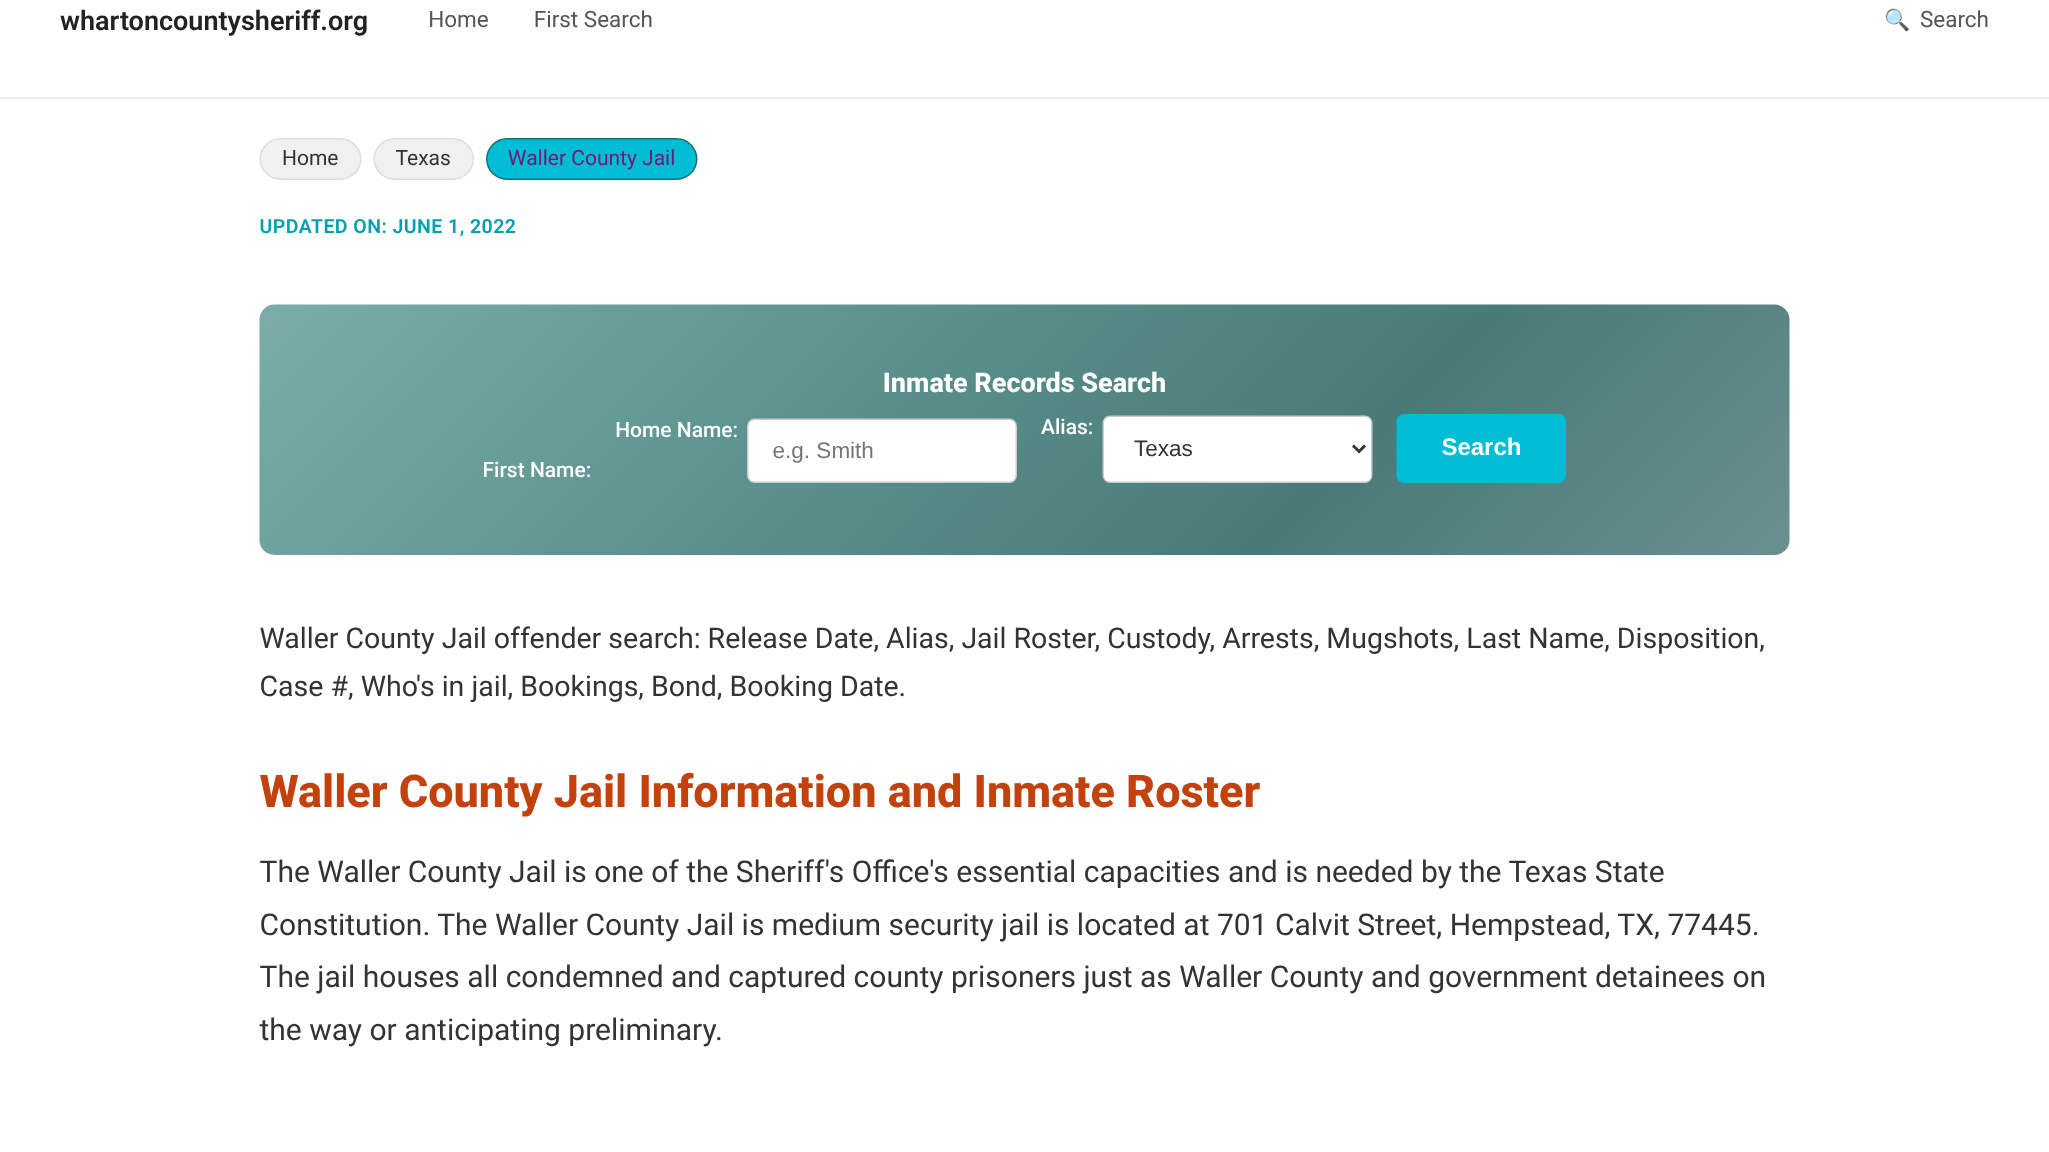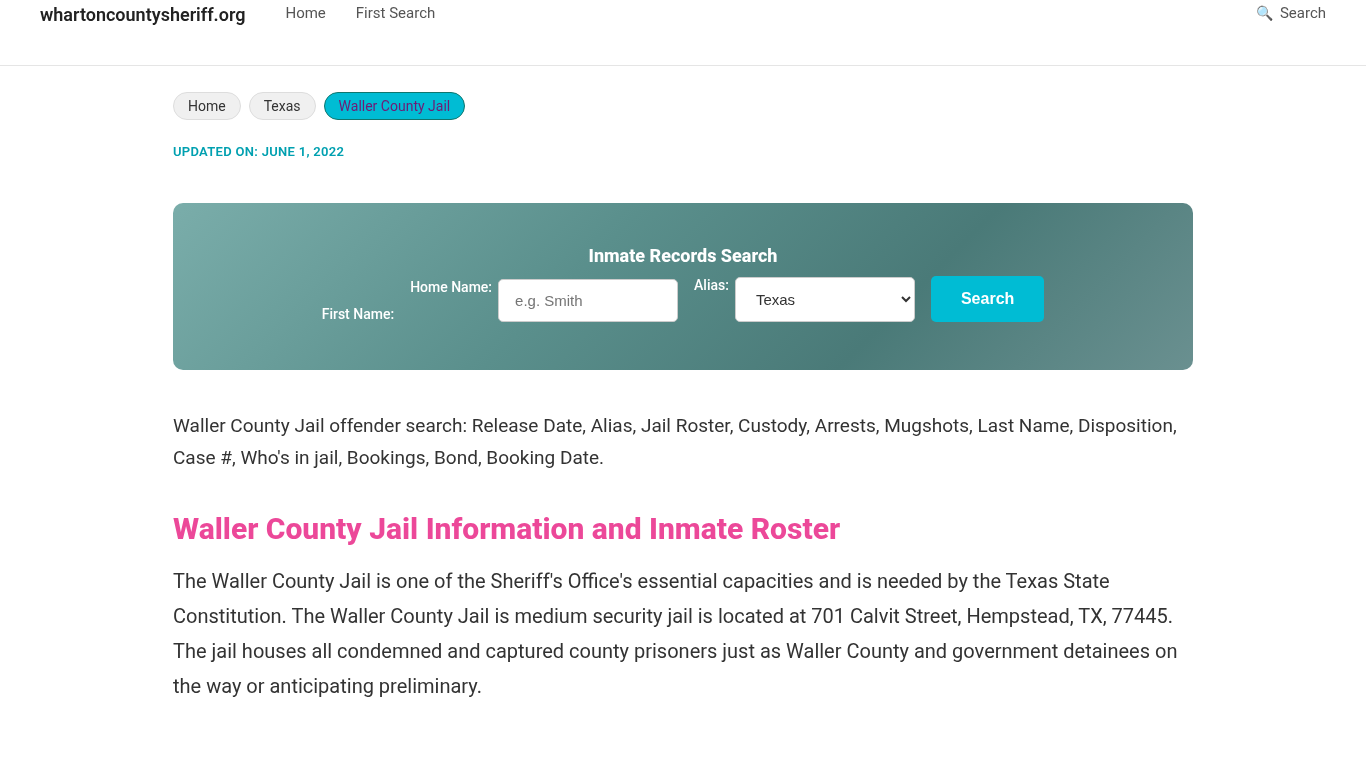--- a/index.html
+++ b/index.html
@@ -176,21 +176,21 @@
       font-size: 19px;
       color: #333;
       line-height: 1.7;
       margin-bottom: 36px;
     }
 
     
     .section-heading {
       font-size: 30px;
       font-weight: 800;
-      color: #ec4899;
+      color: #c2410c;
       margin-bottom: 18px;
     }
 
     .section-body {
       font-size: 20px;
       color: #333;
       line-height: 1.75;
     }
   </style>
 </head>

